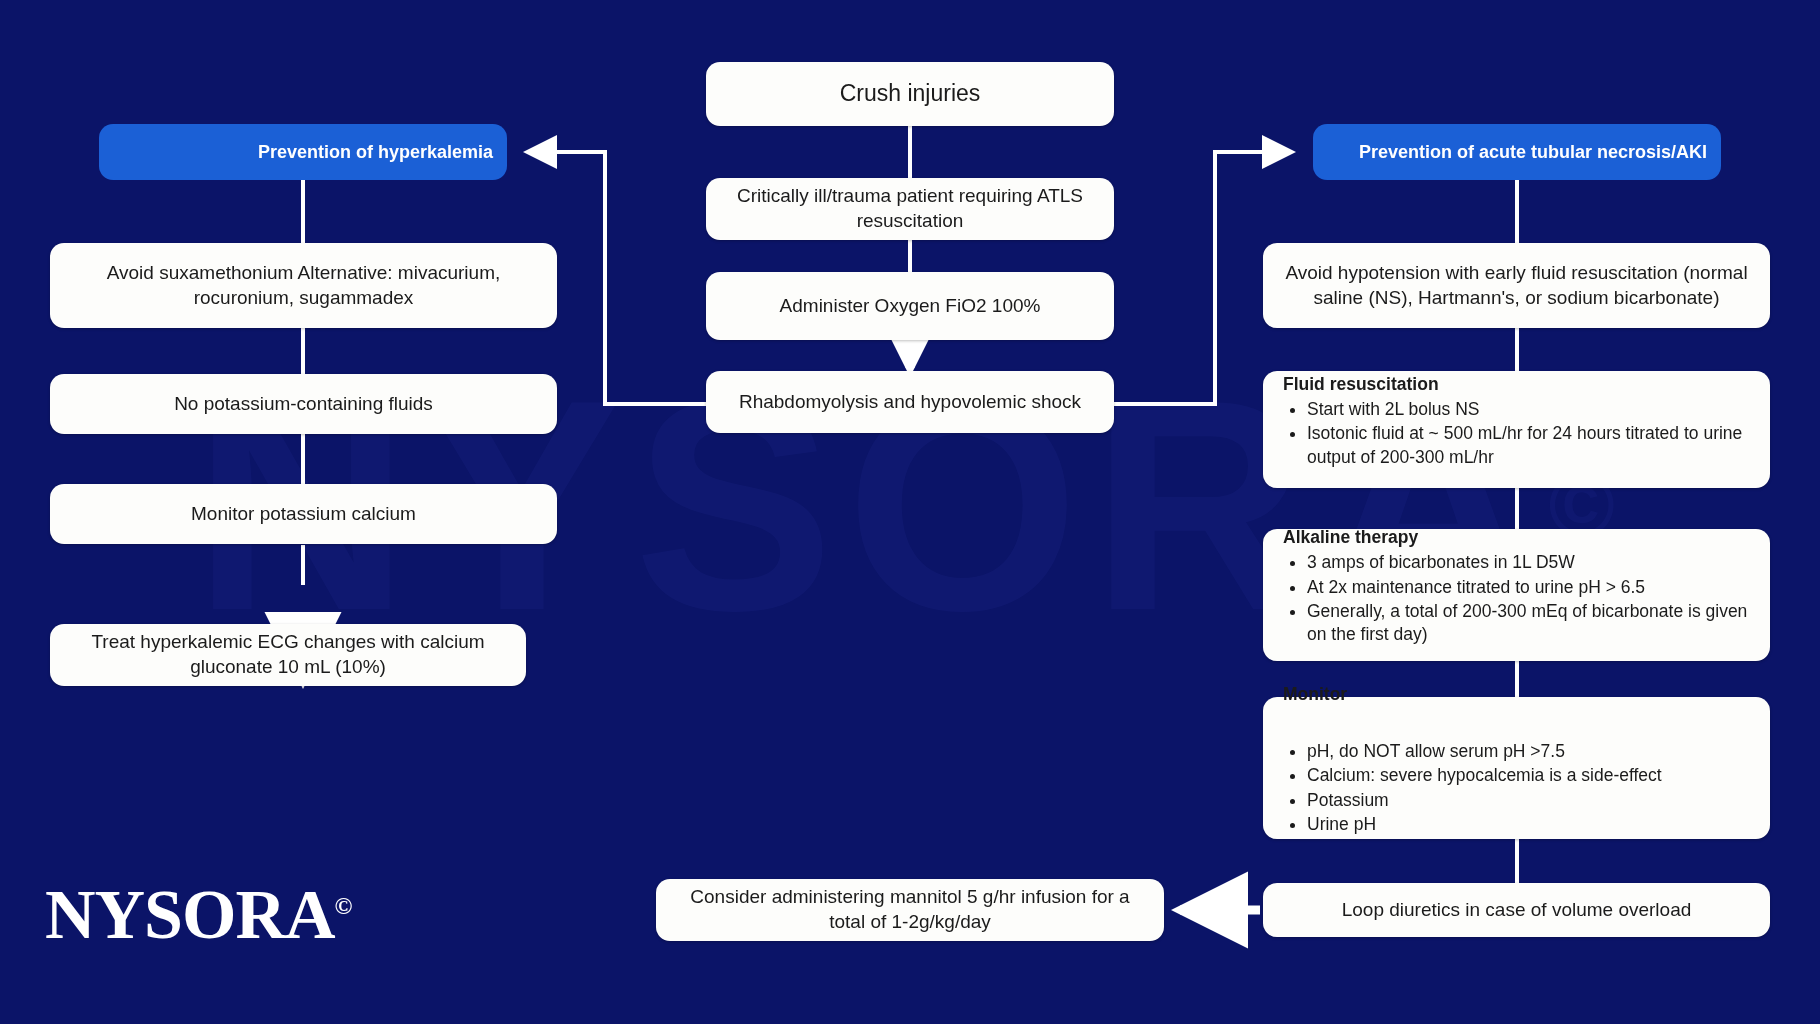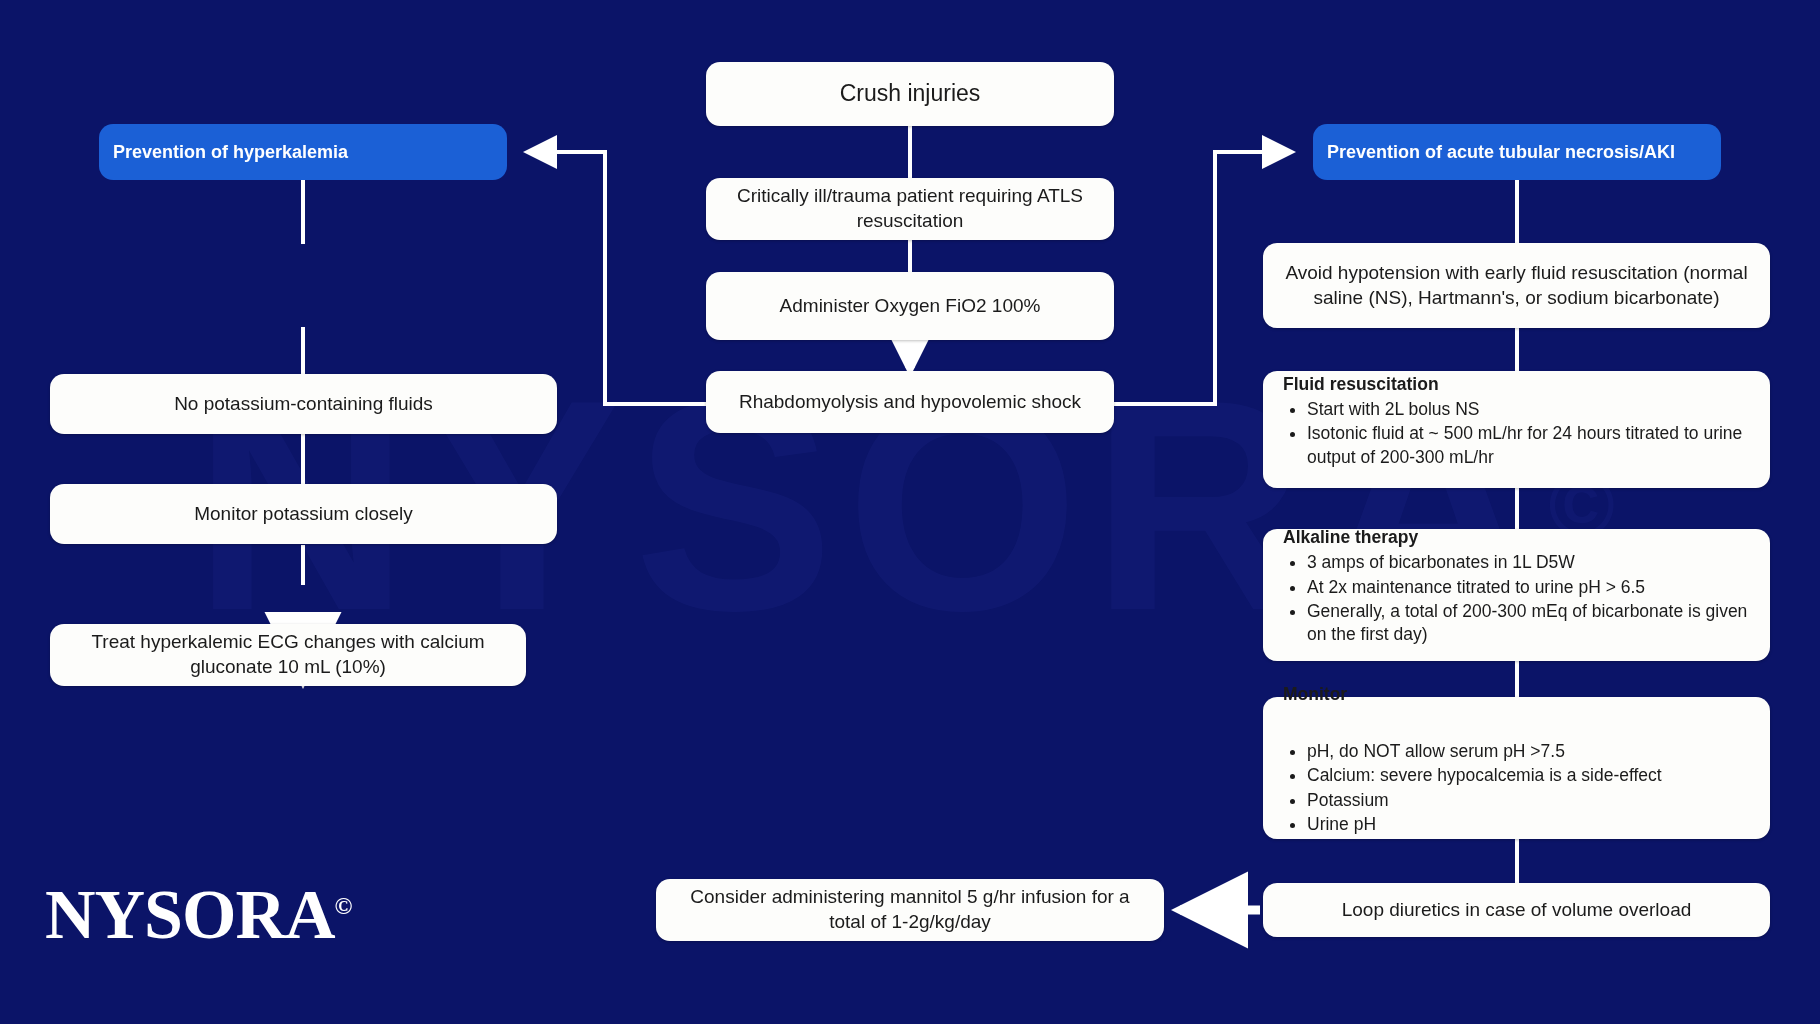--- a/index.html
+++ b/index.html
@@ -69,21 +69,21 @@
     position: absolute;
     z-index: 2;
     border-radius: 14px;
     background: #1b60d6;
     color: #ffffff;
     font-weight: bold;
     font-size: 18px;
     line-height: 1.35;
     display: flex;
     align-items: center;
-    justify-content: flex-start;
+    justify-content: flex-end;
     text-align: center;
     padding: 16px 14px;
   }
 
   
   .node.listbox {
     align-items: flex-start;
     justify-content: center;
     padding: 10px 16px 26px 20px;
   }
@@ -192,27 +192,30 @@
   </div>
 
   <div class="node center" style="left:656px; top:879px; width:508px; height:62px;">
     <div class="txt m">Consider administering mannitol 5 g/hr infusion for a total of 1-2g/kg/day</div>
   </div>
 
   <div class="header" style="left:99px; top:124px; width:408px; height:56px;">
     <span>Prevention of hyperkalemia</span>
   </div>
 
+  <div class="node center" style="left:50px; top:243px; width:507px; height:85px;">
+    <div class="txt m">Avoid suxamethonium Alternative: mivacurium, rocuronium, sugammadex</div>
+  </div>
 
   <div class="node center" style="left:50px; top:374px; width:507px; height:60px;">
     <div class="txt m">No potassium-containing fluids</div>
   </div>
 
   <div class="node center" style="left:50px; top:484px; width:507px; height:60px;">
-    <div class="txt m">Monitor potassium closely</div>
+    <div class="txt m">Monitor potassium calcium</div>
   </div>
 
   <div class="node center" style="left:50px; top:584px; width:476px; height:62px;margin-top:40px;">
     <div class="txt m">Treat hyperkalemic ECG changes with calcium gluconate 10 mL (10%)</div>
   </div>
 
 
   <div class="header" style="left:1313px; top:124px; width:408px; height:56px;">
     <span>Prevention of acute tubular necrosis/AKI</span>
   </div>

